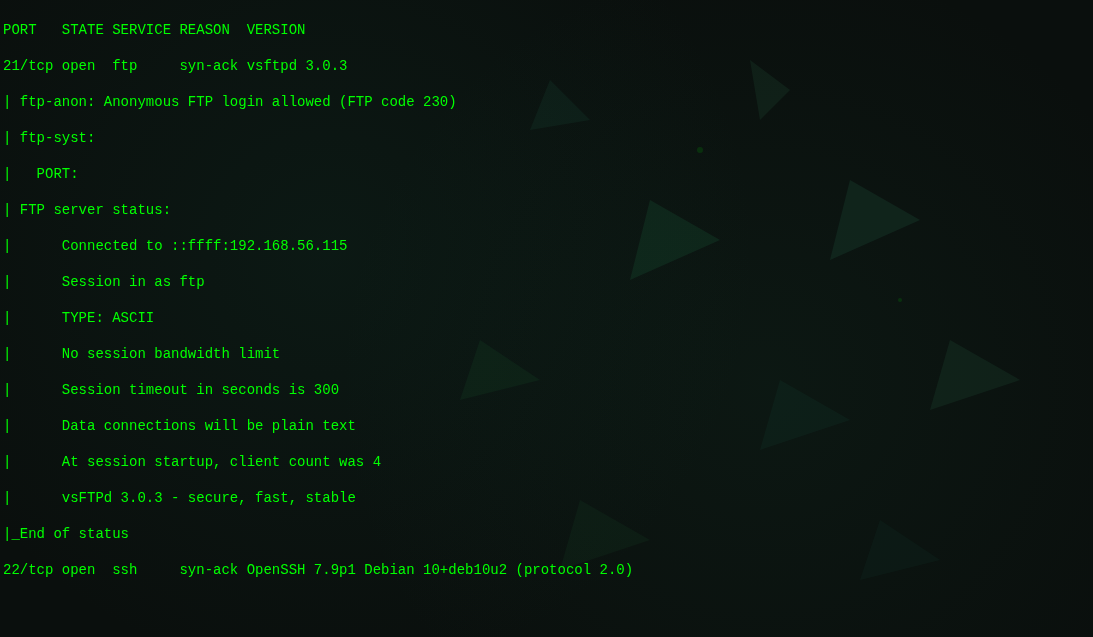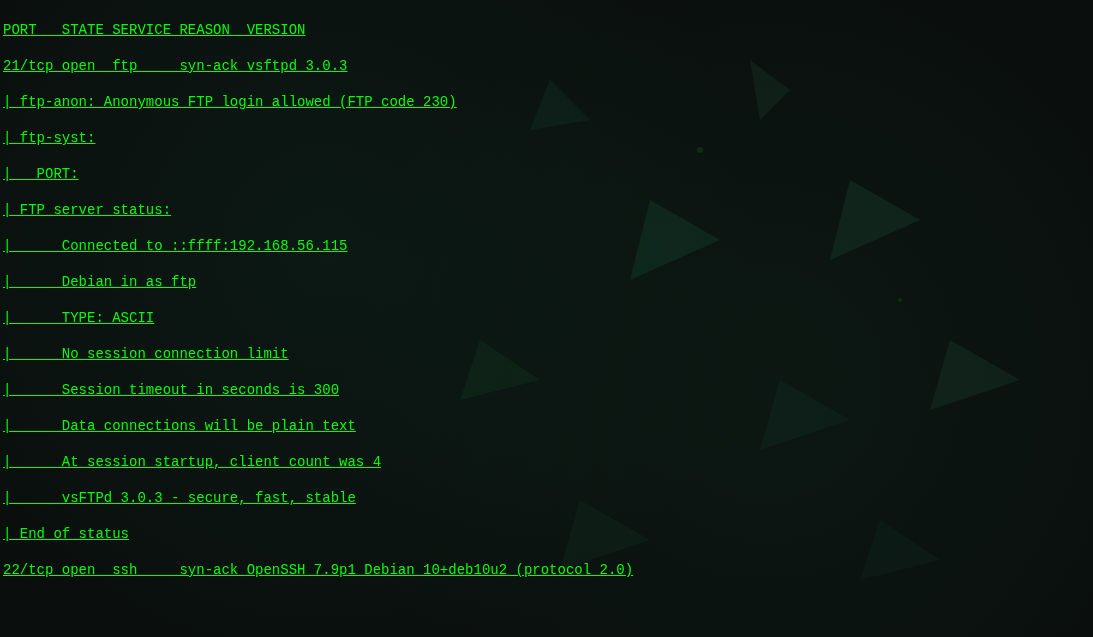--- a/index.html
+++ b/index.html
@@ -33,21 +33,20 @@
       opacity: 0.4;
     }
     .terminal {
       position: relative;
       z-index: 1;
       white-space: pre;
       font-weight: normal;
     }
     .line {
       white-space: pre;
-      text-decoration: underline;
     }
   </style>
 </head>
 <body>
 
 <svg class="bg-shapes" viewBox="0 0 1093 637">
   <polygon points="550,80 590,120 530,130" fill="#1a4d3a" opacity="0.5"></polygon>
   <polygon points="750,60 790,90 760,120" fill="#2a6d4a" opacity="0.4"></polygon>
   <polygon points="650,200 720,240 630,280" fill="#1a5d3a" opacity="0.6"></polygon>
   <polygon points="850,180 920,220 830,260" fill="#2a7d5a" opacity="0.4"></polygon>
@@ -61,23 +60,23 @@
 </svg>
 
 <div class="terminal">
 <div class="line">PORT   STATE SERVICE REASON  VERSION</div>
 <div class="line">21/tcp open  ftp     syn-ack vsftpd 3.0.3</div>
 <div class="line">| ftp-anon: Anonymous FTP login allowed (FTP code 230)</div>
 <div class="line">| ftp-syst:</div>
 <div class="line">|   PORT:</div>
 <div class="line">| FTP server status:</div>
 <div class="line">|      Connected to ::ffff:192.168.56.115</div>
-<div class="line">|      Debian in as ftp</div>
+<div class="line">|      Session in as ftp</div>
 <div class="line">|      TYPE: ASCII</div>
-<div class="line">|      No session connection limit</div>
+<div class="line">|      No session bandwidth limit</div>
 <div class="line">|      Session timeout in seconds is 300</div>
 <div class="line">|      Data connections will be plain text</div>
 <div class="line">|      At session startup, client count was 4</div>
 <div class="line">|      vsFTPd 3.0.3 - secure, fast, stable</div>
 <div class="line">|_End of status</div>
 <div class="line">22/tcp open  ssh     syn-ack OpenSSH 7.9p1 Debian 10+deb10u2 (protocol 2.0)</div>
 
 
 
 

